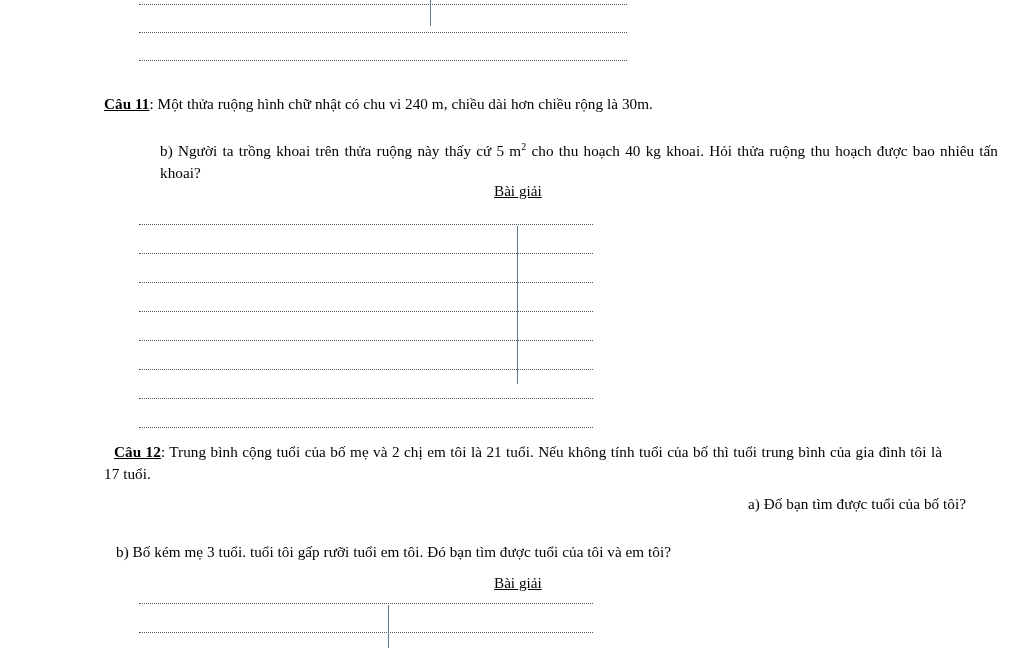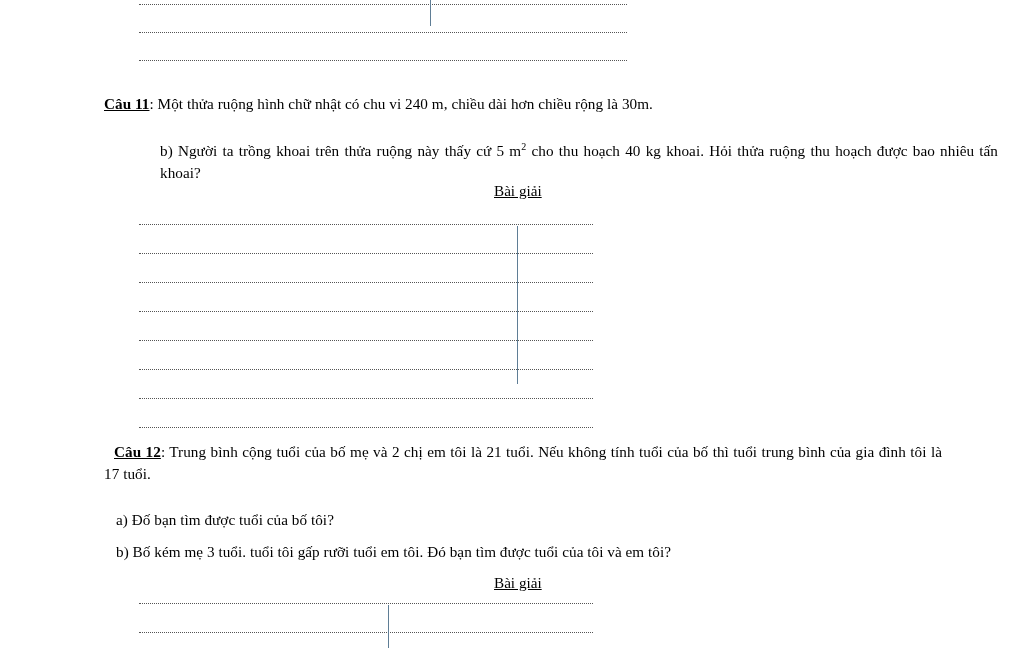--- a/index.html
+++ b/index.html
@@ -82,21 +82,21 @@
   <div class="dotline" style="left:139px; top:340px; width:454px;"></div>
   <div class="dotline" style="left:139px; top:369px; width:454px;"></div>
   <div class="dotline" style="left:139px; top:398px; width:454px;"></div>
   <div class="dotline" style="left:139px; top:427px; width:454px;"></div>
   <div class="vrule" style="left:517px; top:226px; height:158px;"></div>
 
   <div class="para" style="left:104px; top:433px; width:838px; text-align:justify;margin-top:8px;">
     <span style="display:inline-block; width:10px;"></span><span class="q-label">Câu 12</span><span>:</span><span> Trung bình cộng tuổi của bố mẹ và 2 chị em tôi là 21 tuổi. Nếu không tính tuổi của bố thì tuổi trung bình của gia đình tôi là 17 tuổi.</span>
   </div>
 
-  <div class="para" style="left:116px; top:509px; width:850px;">
+  <div class="para" style="left:116px; top:493px; width:850px;text-align:right;">
     <span>a) Đố bạn tìm được tuổi của bố tôi?</span>
   </div>
 
   <div class="para" style="left:116px; top:541px; width:850px;">
     <span>b) Bố kém mẹ 3 tuổi. tuổi tôi gấp rưỡi tuổi em tôi. Đó bạn tìm được tuổi của tôi và em tôi?</span>
   </div>
 
   <div class="center-label" style="left:494px; top:574px;">Bài giải</div>
 
   <div class="dotline" style="left:139px; top:603px; width:454px;"></div>

